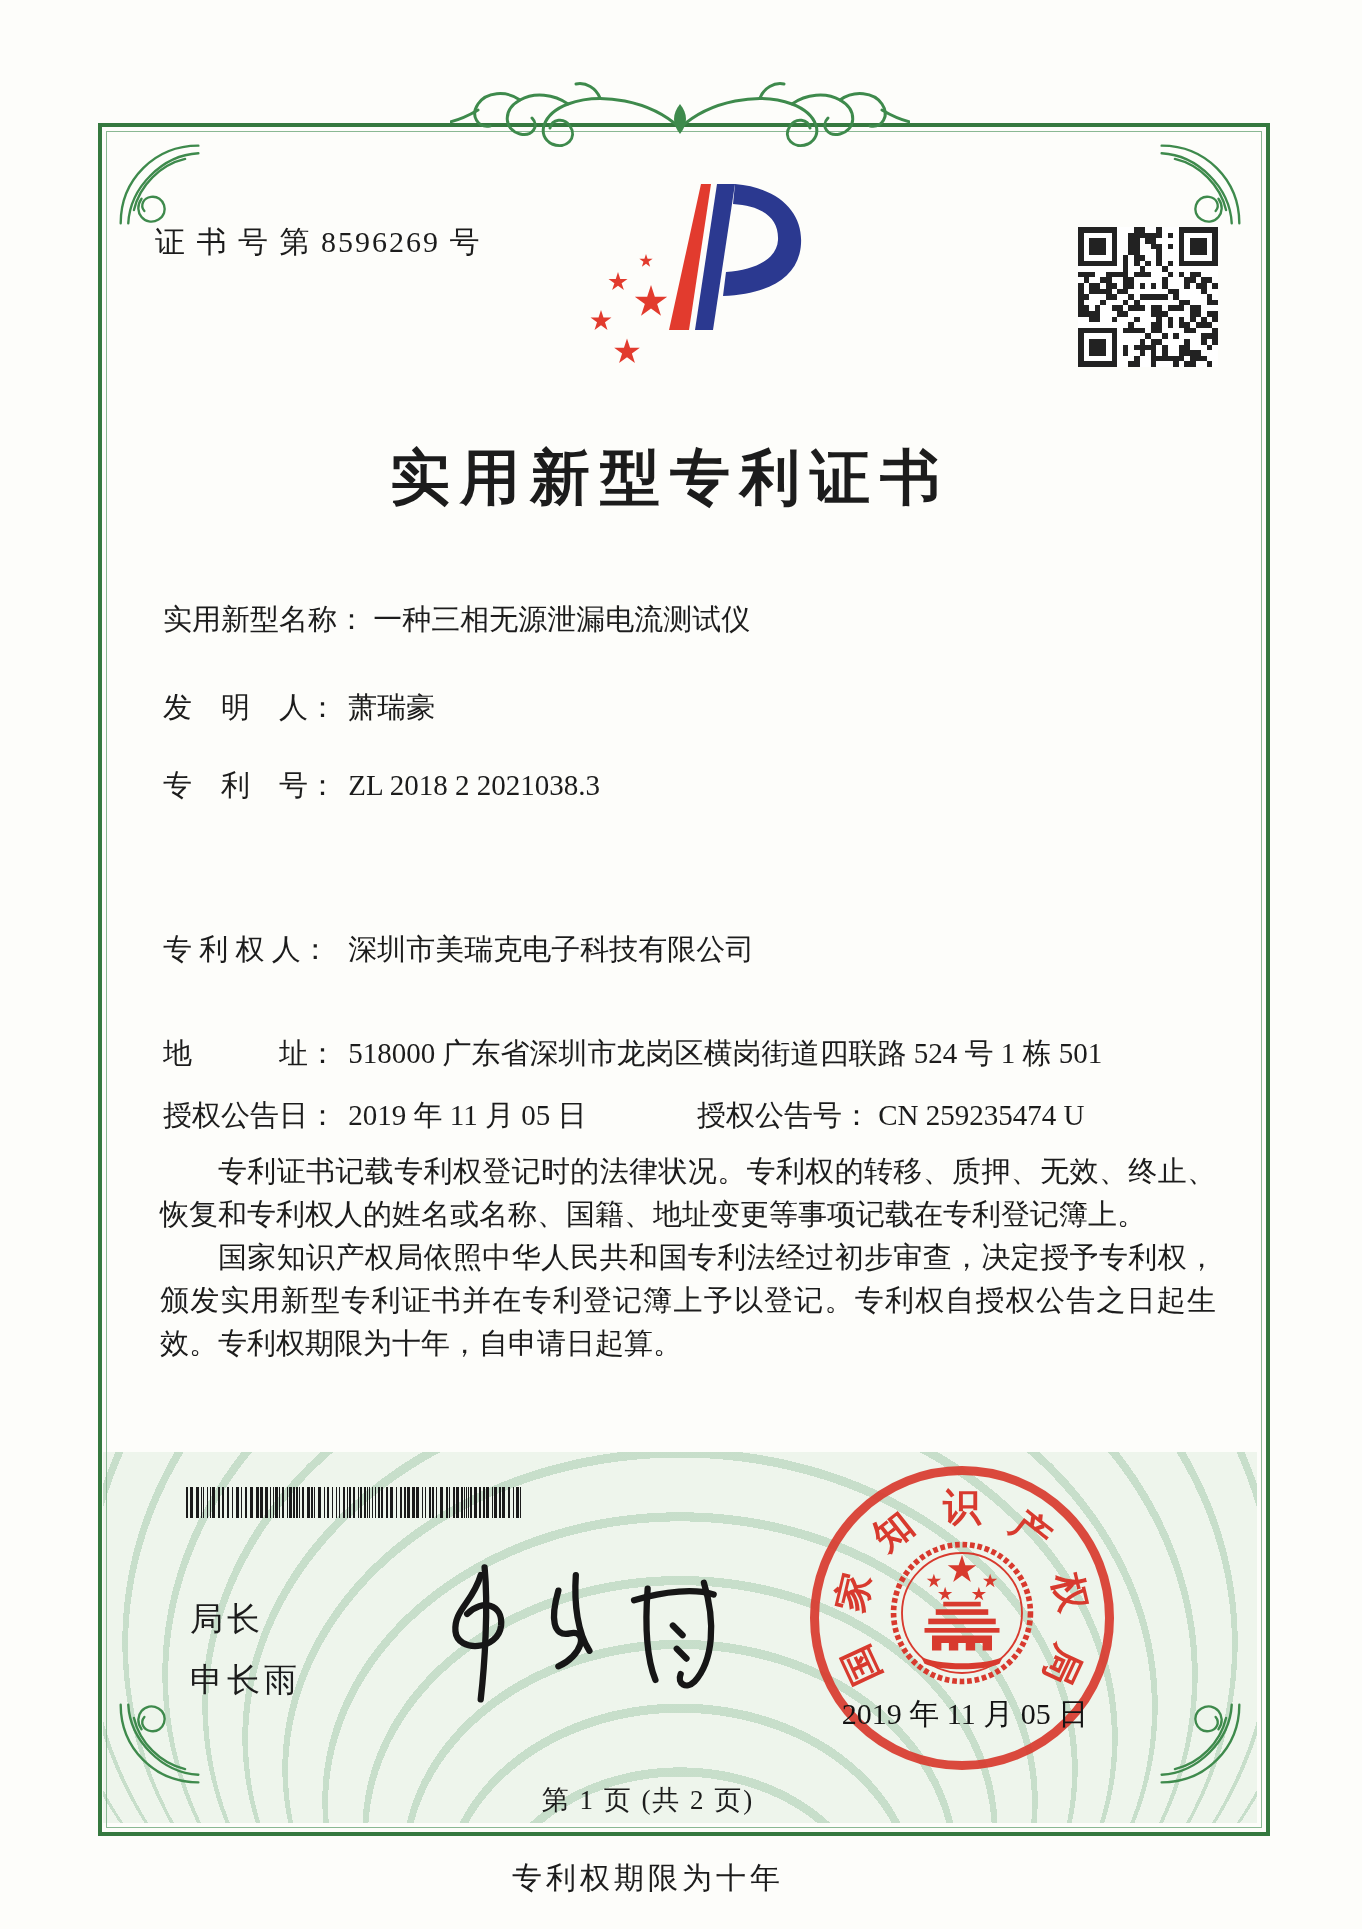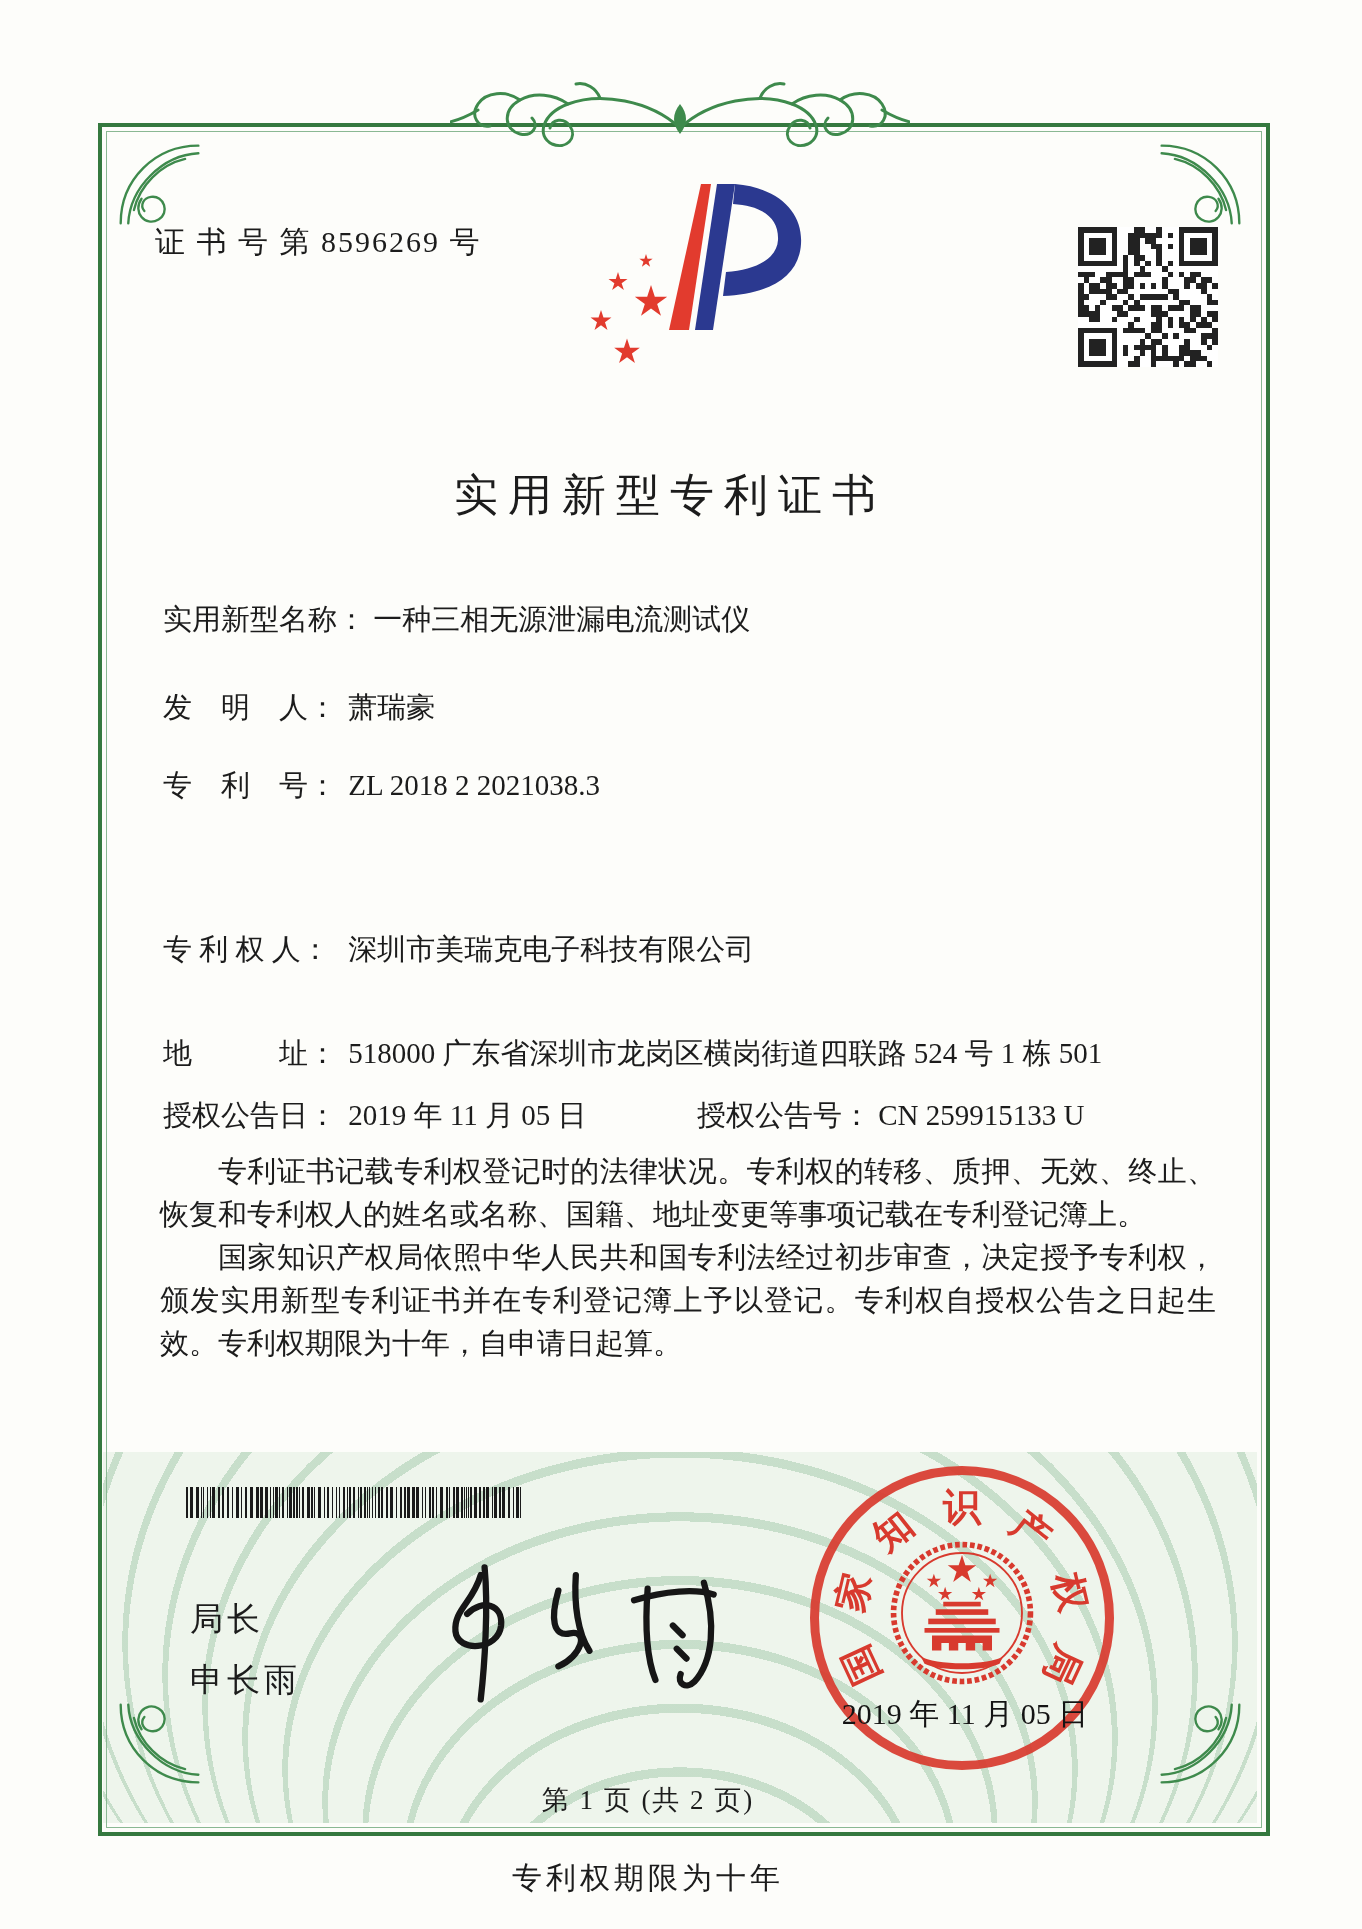--- a/index.html
+++ b/index.html
@@ -20,21 +20,21 @@
   .ornament{position:absolute;z-index:5;pointer-events:none;}
   .corner-tr{transform:scaleX(-1);}
   .corner-bl{transform:scaleY(-1);}
   .corner-br{transform:scale(-1,-1);}
   
   .cert-no{position:absolute;left:155px;top:222px;font-size:30px;letter-spacing:2px;z-index:2;}
   .logo{position:absolute;left:585px;top:180px;z-index:2;}
   .qr{position:absolute;left:1078px;top:227px;width:140px;height:140px;background:#fff;z-index:2;}
   .qr .m{position:absolute;background:#222;}
   .title{position:absolute;left:88px;top:438px;width:1164px;text-align:center;
-    font-size:44px;font-weight:400;letter-spacing:10px;z-index:2;margin-top:28px;}
+    font-size:60px;font-weight:700;letter-spacing:10px;z-index:2;}
   
   .field{position:absolute;left:163px;font-size:29px;z-index:2;white-space:nowrap;}
   .field-label{display:inline-block;min-width:178px;}
   .f0{top:600px;}.f1{top:688px;}.f2{top:766px;}.f3{top:849px;}.f4{top:930px;}.f5{top:1034px;}
   .grant-left{top:1096px;}
   .grant-right{position:absolute;left:697px;top:1096px;font-size:29px;z-index:2;white-space:nowrap;}
   
   .body-text{position:absolute;left:160px;top:1150px;width:1056px;font-size:29px;
     line-height:43px;text-align:justify;z-index:2;}
   .body-text p{margin:0;text-indent:2em;}
@@ -464,21 +464,21 @@
     <span class="field-label">地　　　址：</span>
     <span>518000 广东省深圳市龙岗区横岗街道四联路 524 号 1 栋 501</span>
   </div>
 
   <div class="field grant-left">
     <span class="field-label">授权公告日：</span>
     <span>2019 年 11 月 05 日</span>
   </div>
   <div class="grant-right">
     <span>授权公告号：</span>
-    <span>CN 259915133 U</span>
+    <span>CN 259235474 U</span>
   </div>
 
   <div class="body-text">
     <p>专利证书记载专利权登记时的法律状况。专利权的转移、质押、无效、终止、恢复和专利权人的姓名或名称、国籍、地址变更等事项记载在专利登记簿上。</p>
     <p>国家知识产权局依照中华人民共和国专利法经过初步审查，决定授予专利权，颁发实用新型专利证书并在专利登记簿上予以登记。专利权自授权公告之日起生效。专利权期限为十年，自申请日起算。</p>
   </div>
 
   <div class="barcode">
       <div style="position: absolute; left: 0px; top: 0px; width: 2px; height: 100%; background: rgb(26, 26, 26);"></div>
       <div style="position: absolute; left: 4px; top: 0px; width: 3px; height: 100%; background: rgb(26, 26, 26);"></div>

